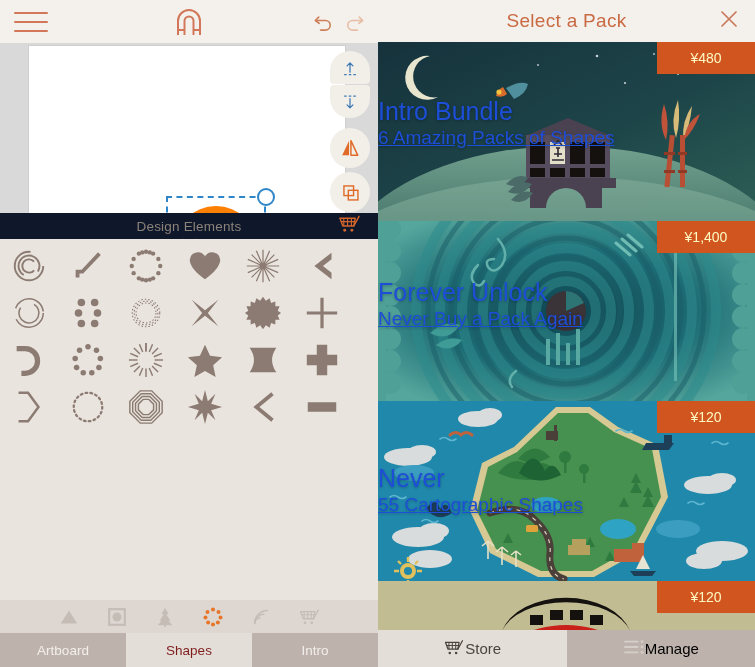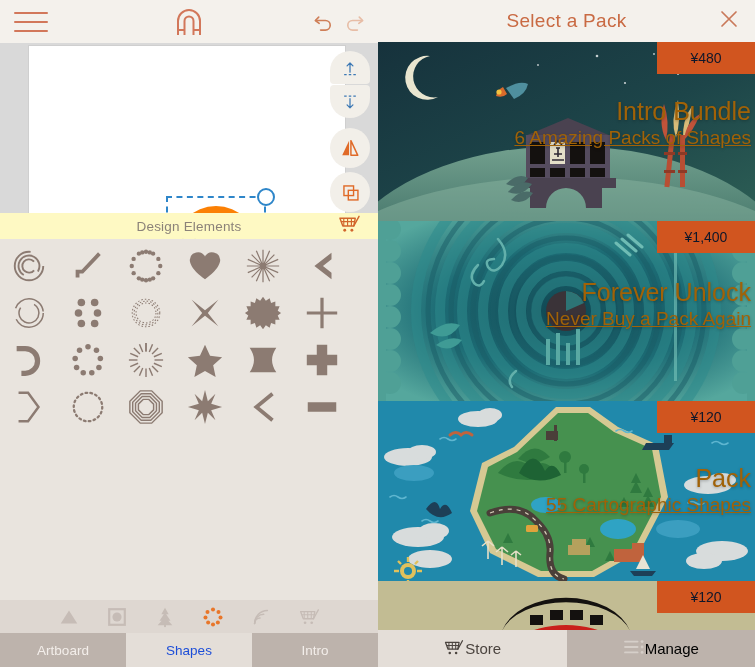--- a/index.html
+++ b/index.html
@@ -44,21 +44,21 @@
 
   
   .tool { position:absolute; width:40px; height:40px; border-radius:50%; background:#f2efe9;
           display:flex; align-items:center; justify-content:center; cursor:pointer; }
   .tool.pill-top { border-radius:20px 20px 4px 4px; }
   .tool.pill-bot { border-radius:4px 4px 20px 20px; }
   .tool.dark { background:#9b8c84; }
   .tool.light { background:#f2efe9; }
 
   .de-bar {
-    flex:0 0 26px; height:26px; background:#fef9c3; position:relative;
+    flex:0 0 26px; height:26px; background:#0f172a; position:relative;
     display:flex; align-items:center; justify-content:center;
   }
   .de-label { font-size:13.5px; color:#8b8279; letter-spacing:.2px; }
   .de-chev { position:absolute; left:50%; transform:translateX(-50%); top:19px; }
   .de-cart { position:absolute; right:16px; top:50%; transform:translateY(-50%); }
 
   .shapes-grid {
     flex:1 1 auto; background:#e9e4de; position:relative; overflow:hidden;
     display:grid; grid-template-columns:repeat(7, 58.5px); grid-auto-rows:47px;
     align-content:start; padding-top:3px;
@@ -67,36 +67,36 @@
 
   .cat-bar {
     flex:0 0 33px; height:33px; background:#ded7d1;
     display:flex; align-items:center; justify-content:center; gap:24px;
   }
   .cat-ic { width:24px; height:24px; display:flex; align-items:center; justify-content:center; cursor:pointer;}
 
   .tabs { flex:0 0 34px; height:34px; display:flex;text-align:center; }
   .tab { flex:1; display:flex; align-items:center; justify-content:center;
          font-size:13.5px; background:#bdb3ac; color:#f2 efe9; color:#f3eeea; cursor:pointer; }
-  .tab.active { background:#e4ded8; color:#1d4ed8; }
+  .tab.active { background:#e4ded8; color:#7f1d1d; }
 
   
   .right { position:relative; width:377px; height:667px; background:#f4f1ec; display:flex; flex-direction:column; }
   .r-head { flex:0 0 42px; height:42px; position:relative; display:flex; align-items:center; justify-content:center; background:#f4f1ec;}
   .r-title { font-size:19px; color:#c96a43; letter-spacing:.3px; }
   .r-close { position:absolute; right:14px; top:50%; transform:translateY(-50%); cursor:pointer; }
 
   .packs { flex:1 1 auto; position:relative; overflow:hidden; }
   .pack { position:relative; width:100%; overflow:hidden; }
-  .pack-txt { position:absolute; left:0; right:4px; text-align:right; color:#a16207;
+  .pack-txt { position:absolute; left:0; right:16px; text-align:left; color:#1d4ed8;
               text-shadow:0 1px 3px rgba(0,0,0,.28); }
   .pack-title { font-size:25px; line-height:30px; font-weight:400; }
   .pack-sub { font-size:19px; line-height:24px;text-decoration:underline; }
   .price { position:absolute; right:0; top:0; height:32px; min-width:98px; background:#d1551f;
-           color:#0f172a; font-size:14px; display:flex; align-items:center; justify-content:center; cursor:pointer;}
+           color:#fef9c3; font-size:14px; display:flex; align-items:center; justify-content:center; cursor:pointer;}
 
   .r-tabs { flex:0 0 37px; height:37px; display:flex; }
   .r-tab { flex:1; display:flex; align-items:center; justify-content:center; 
            font-size:15px; cursor:pointer; }
   .r-tab.active { background:#e4ded8; color:#4b443f; }
   .r-tab.inactive { background:#bdb3ac; color:#000000; }
 </style>
 </head>
 <body>
 
@@ -635,21 +635,21 @@
             <path d="M52 112 q16 -14 30 -8 q-12 18 -30 8 Z"></path>
             <path d="M58 124 q14 -10 26 -5 q-11 14 -26 5 Z"></path>
           </g>
           <g fill="#59a9a3">
             <rect x="168" y="118" width="4" height="26"></rect>
               <rect x="178" y="112" width="4" height="32"></rect>
             <rect x="188" y="122" width="4" height="22"></rect>
               <rect x="198" y="108" width="4" height="36"></rect>
           </g>
         </svg>
-        <div class="pack-txt" style="top:56px;margin-left:14px;">
+        <div class="pack-txt" style="top:56px;">
           <div class="pack-title">Forever Unlock</div>
           <div class="pack-sub">Never Buy a Pack Again</div>
         </div>
         <div class="price">¥1,400</div>
       </div>
 
       <div class="pack" style="height:180px;">
         <svg viewBox="0 0 377 180" width="377" height="180" preserveAspectRatio="none" style="position:absolute;inset:0;">
           <rect width="377" height="180" fill="#2089ab"></rect>
 
@@ -743,21 +743,21 @@
           <g stroke="#5fb6d0" stroke-width="1.6" fill="none" stroke-linecap="round">
             <path d="M62 38 q4 -3 8 0 q4 3 8 0"></path>
             <path d="M12 96 q4 -3 8 0 q4 3 8 0"></path>
             <path d="M44 120 q4 -3 8 0 q4 3 8 0"></path>
             <path d="M310 102 q4 -3 8 0 q4 3 8 0"></path>
             <path d="M238 30 q4 -3 8 0 q4 3 8 0"></path>
             <path d="M334 42 q4 -3 8 0 q4 3 8 0"></path>
           </g>
         </svg>
         <div class="pack-txt" style="top:62px;">
-          <div class="pack-title">Pack</div>
+          <div class="pack-title">Never</div>
           <div class="pack-sub">55 Cartographic Shapes</div>
         </div>
         <div class="price">¥120</div>
       </div>
 
       <div class="pack" style="height:90px;">
         <svg viewBox="0 0 377 90" width="377" height="90" preserveAspectRatio="none" style="position:absolute;inset:0;">
           <rect width="377" height="90" fill="#c2bc93"></rect>
           <path d="M118 90 a70 46 0 0 1 140 0 Z" fill="#c9201a"></path>
           <g fill="#14110f">

